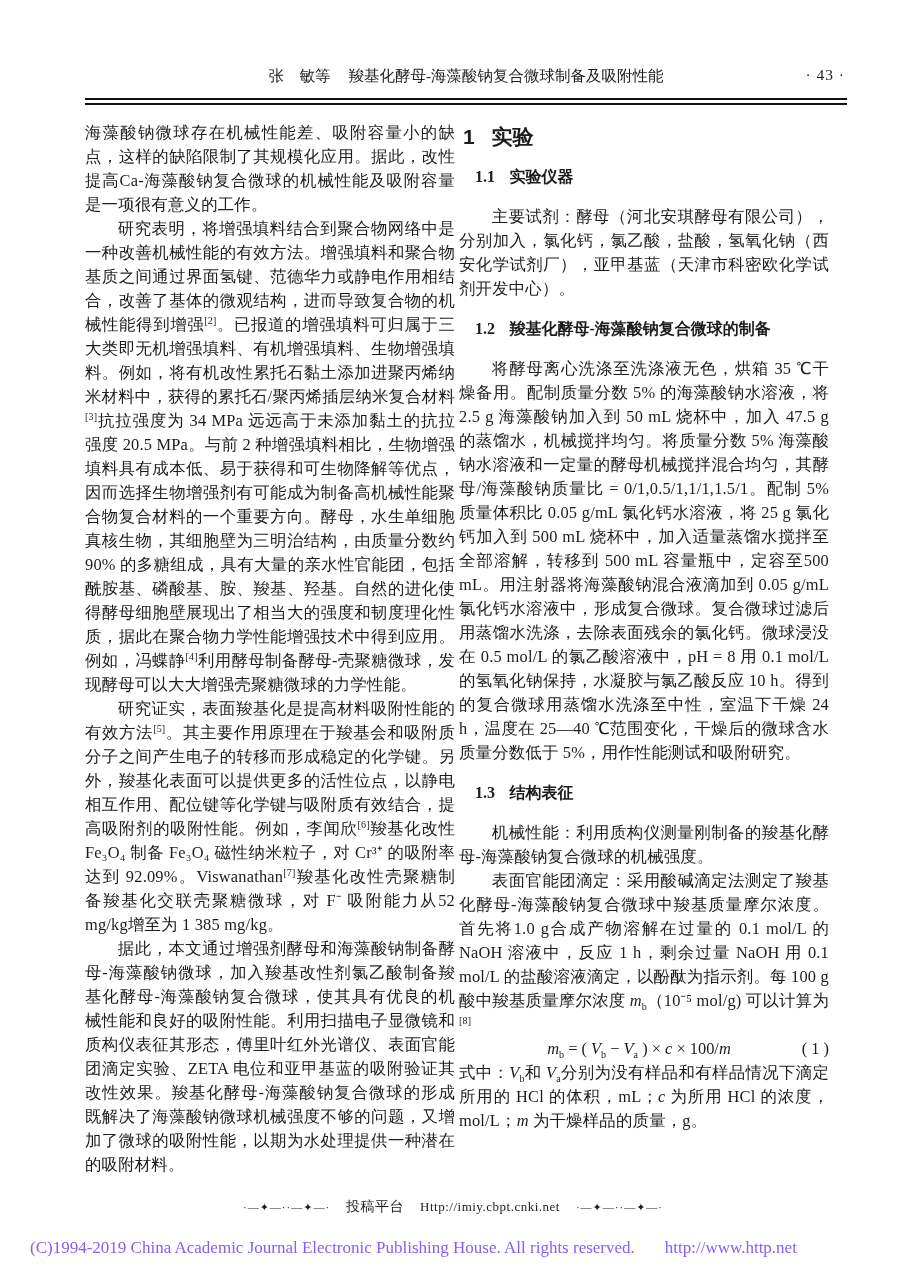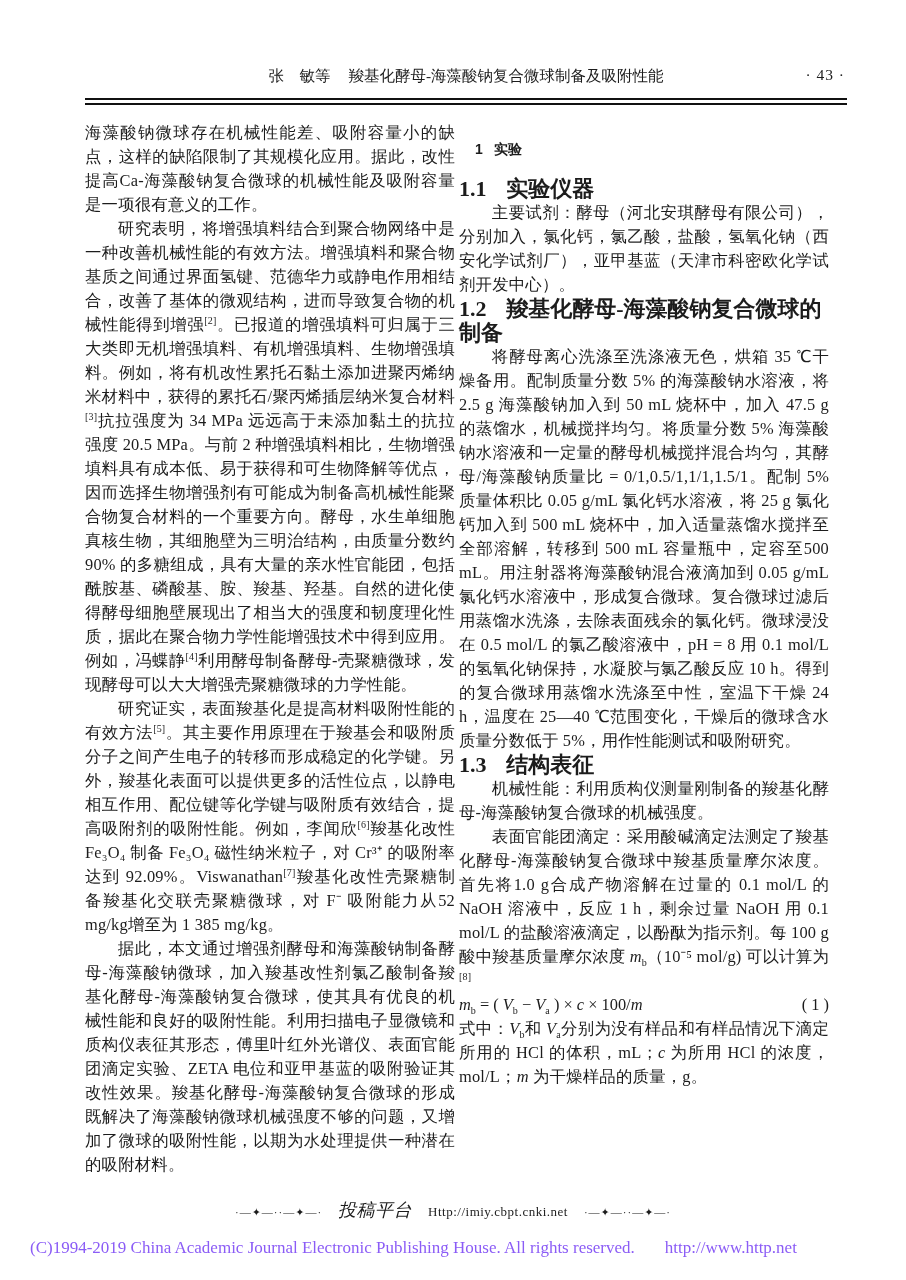--- a/index.html
+++ b/index.html
@@ -46,58 +46,59 @@
     margin: 0;
     font-size: 16.4px;
     line-height: 24px;
     text-align: justify;
     text-indent: 2em;
     letter-spacing: 0.2px;
   }
   .para.noindent { text-indent: 0; }
 
   .h1 {
-    margin: 16px;
-    font-size: 14px;
+    margin: 4px;
+    font-size: 21px;
     line-height: 24px;
     font-weight: bold;
     font-family: "Liberation Sans", sans-serif;
   }
   .h1 .h-num { margin-right: 0.8em; }
 
   .h2 {
-    margin: 0;
-    font-size: 22px;
+    margin: 16px;
+    font-size: 16px;
     line-height: 24px;
     font-weight: 600;
   }
   .h2 .h-num { font-weight: bold; margin-right: 0.9em; }
 
   sup, sub { font-size: 10px; line-height: 0; }
   sup { vertical-align: super; }
   sub { vertical-align: sub; }
   .var { font-style: italic; }
 
   .formula {
     position: relative;
     font-size: 16.4px;
     line-height: 24px;
+    text-align: center;
     padding-right: 10px;
   }
   .formula-tag { position: absolute; right: 0; top: 0; }
 
   
   .footer {
     position: absolute;
     top: 1198px; left: 0; width: 100%;
     display: flex; justify-content: center; align-items: baseline; gap: 16px;
     font-size: 13px; color: #1c1c1c; letter-spacing: 0.5px;
   }
   .footer .ornament { font-size: 11px; letter-spacing: 1px; }
-  .footer .label { font-style: italic; font-size: 18px; }
+  .footer .label { font-size: 14px; }
 
   
   .copyright {
     position: absolute;
     top: 1238px; left: 30px; right: 20px;
     display: flex; gap: 30px;
     font-size: 17px;
     color: #8b5cf6;
     white-space: nowrap;
   }

